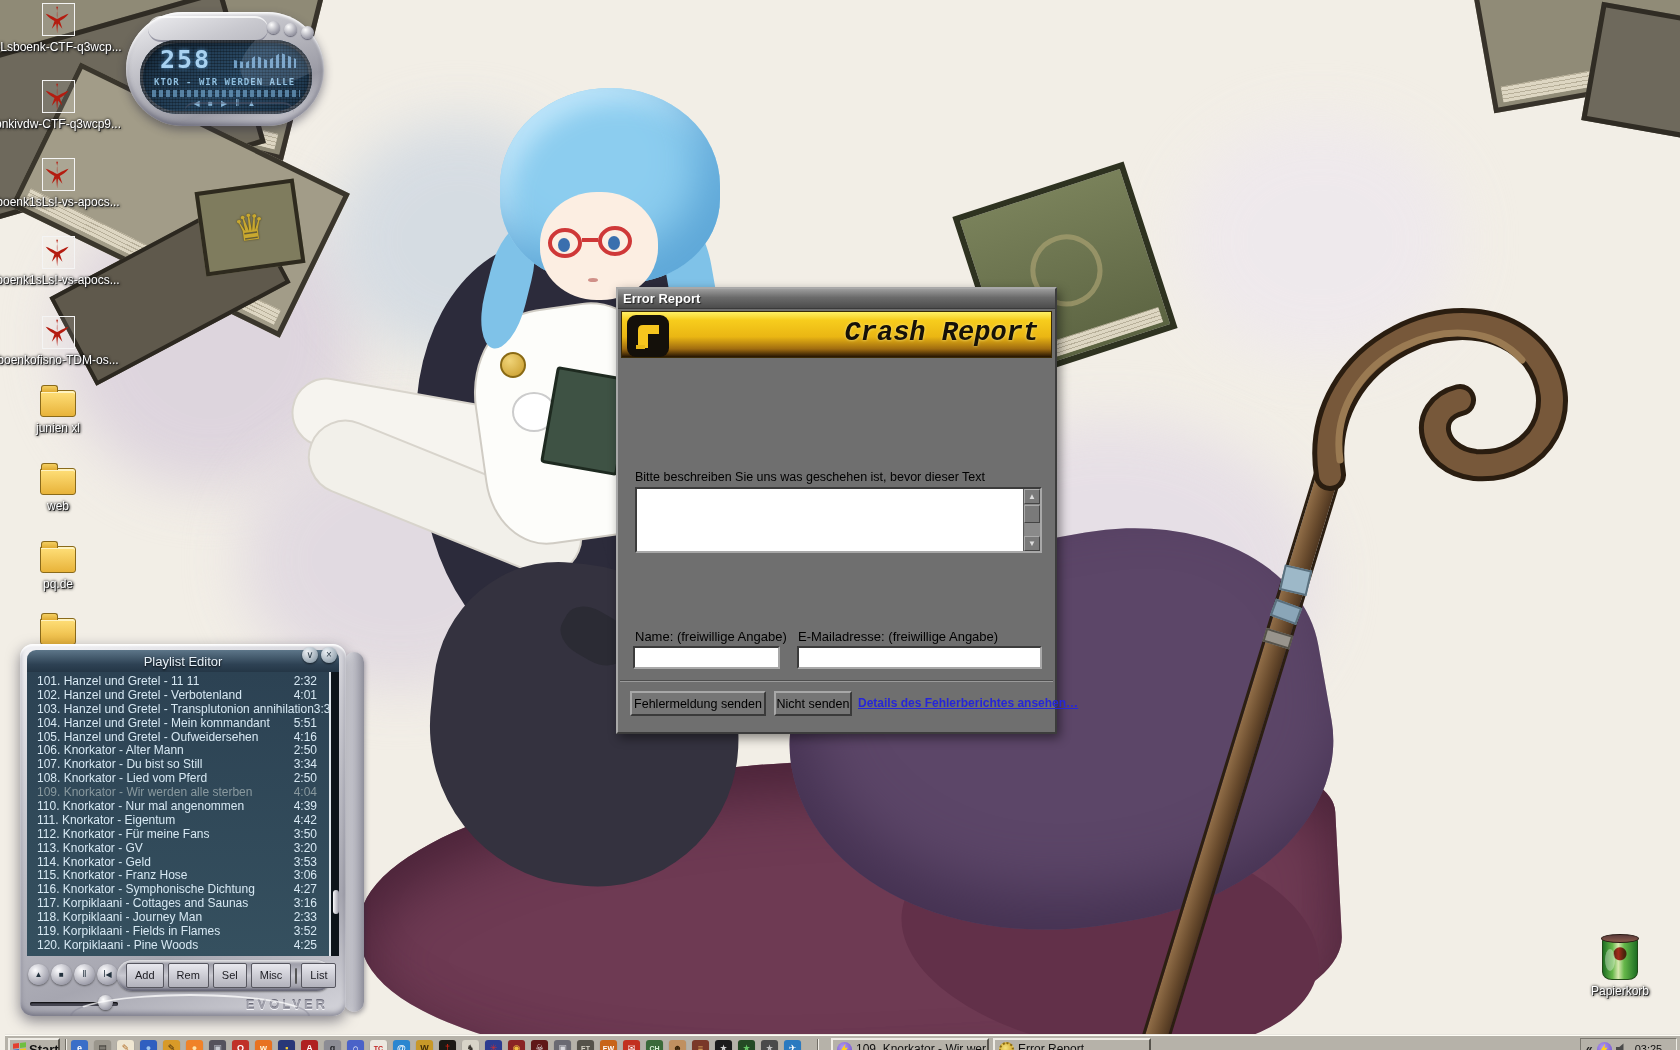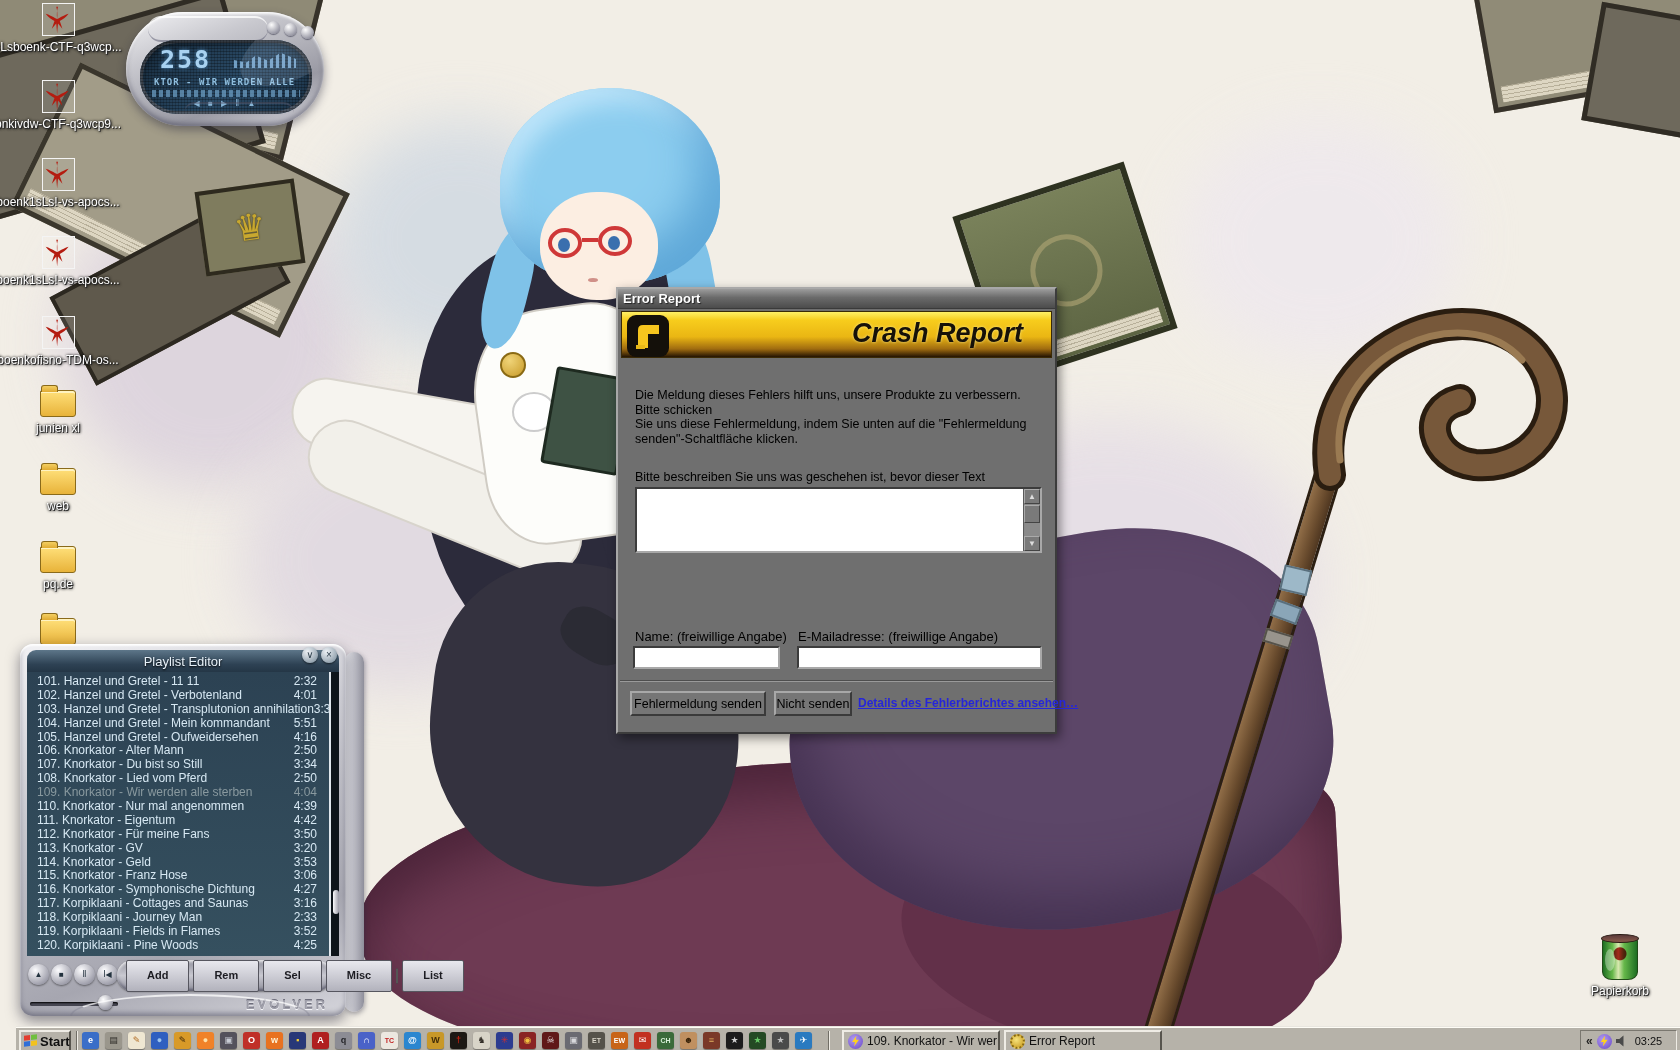--- a/index.html
+++ b/index.html
@@ -45,44 +45,44 @@
   .pl-circ { position:absolute; top:3px; width:16px; height:16px; border-radius:50%; background:radial-gradient(circle at 35% 30%,#eef2f6,#93a2ae 75%); color:#32424f; font-size:10px; line-height:15px; text-align:center; box-shadow:0 1px 2px #0008; }
   .pl-list { position:absolute; left:7px; right:7px; top:28px; height:284px; background:linear-gradient(#2c4253,#35505f); overflow:hidden; padding:3px 0 0 0; }
   .pl-row { display:flex; justify-content:space-between; height:13.9px; line-height:13.5px; font-size:12px; color:#d7e8f3; padding:0 22px 0 10px; white-space:nowrap; }
   .pl-row.dim { color:#89999f; }
   .pl-scroll { position:absolute; right:7px; top:28px; width:10px; height:284px; background:#0d141a; border-left:2px solid #dfe6ec; }
   .pl-thumb { position:absolute; left:2px; width:6px; height:24px; top:218px; border-radius:3px; background:linear-gradient(90deg,#fafafc,#9a9aa6); }
   .tbtn { position:absolute; width:21px; height:21px; border-radius:50%; background:radial-gradient(circle at 35% 30%,#fcfcfe,#a2a2ae 70%,#7a7a88); box-shadow:0 1px 2px #0007; color:#23323e; font-size:8px; display:flex; align-items:center; justify-content:center; }
   .pl-slider-track { position:absolute; left:10px; top:358px; width:88px; height:4px; border-radius:2px; background:#4a4a56; box-shadow:inset 0 1px 2px #000; }
   .pl-knob { position:absolute; left:78px; top:351px; width:15px; height:15px; border-radius:50%; background:radial-gradient(circle at 35% 30%,#fff,#9a9aa6 75%); box-shadow:0 1px 2px #0008; }
   .pl-pill { position:absolute; left:97px; top:316px; width:215px; height:31px; border-radius:16px; background:linear-gradient(#8f8f9b,#c9c9d1 50%,#8f8f9b); box-shadow:inset 0 2px 3px rgba(255,255,255,.8), inset 0 -2px 3px rgba(60,60,80,.6), 0 1px 2px #0006; display:flex; align-items:center; padding-left:9px; }
-  .pl-btn { height:32px; margin-right:4px; padding:0 20px; font-size:11px; font-weight:bold; color:#1c1c22; background:linear-gradient(#e8e8ee,#b2b2bc); border:1px solid #56565f; border-radius:2px; line-height:15px; }
+  .pl-btn { height:25px; margin-right:4px; padding:0 8px; font-size:11px; font-weight:normal; color:#1c1c22; background:linear-gradient(#e8e8ee,#b2b2bc); border:1px solid #56565f; border-radius:2px; line-height:15px; }
   .pl-lcd2 { width:60px; height:16px; background:#0a0d10; border:1px solid #555; margin-right:4px; border-radius:2px; }
   .pl-brand { position:absolute; right:18px; top:353px; font-size:13px; font-weight:bold; letter-spacing:3px; color:#9d9da8; text-shadow:0 1px 0 #f4f4f8, 0 -1px 0 #6e6e7c; }
   .pl-hump { position:absolute; left:50px; bottom:0px; width:240px; height:22px; border-radius:50% 50% 0 0/100% 100% 0 0; border-top:2px solid rgba(255,255,255,.75); border-left:2px solid rgba(120,120,140,.35); border-right:2px solid rgba(120,120,140,.35); }
 
   
   .dlg { position:absolute; left:616px; top:287px; width:441px; height:447px; z-index:5; background:#6f6f6f; border:2px solid; border-color:#a8a8a8 #3c3c3c #3c3c3c #a8a8a8; box-shadow:3px 4px 10px rgba(0,0,0,.45); font-size:12.5px; color:#000; }
   .dlg-title { position:absolute; left:0; right:0; top:0; height:20px; background:linear-gradient(#9c9c9c,#6a6a6a 45%,#4c4c4c); color:#fff; font-weight:bold; font-size:13px; line-height:20px; padding-left:5px; text-shadow:1px 1px 1px #222; border-bottom:1px solid #3a3a3a; }
   .dlg-banner { position:absolute; left:3px; right:3px; top:22px; height:47px; background:linear-gradient(#fff066 0%,#f7cd1d 18%,#eab613 55%,#a06c10 82%,#231302 100%); border:1px solid #3a2a06; display:flex; align-items:center; }
   .dlg-logo { position:absolute; left:4px; top:2px; }
-  .dlg-script { position:absolute; right:28px; top:6px; font-family:Liberation Sans, sans-serif; font-style:italic; font-weight:bold; font-size:27px; color:#161108; text-shadow:0 0 3px rgba(255,244,160,.8); }
+  .dlg-script { position:absolute; right:12px; top:6px; font-family:Liberation Mono, monospace; font-style:italic; font-weight:bold; font-size:27px; color:#161108; text-shadow:0 0 3px rgba(255,244,160,.8); }
   .dlg p { position:absolute; left:17px; right:14px; line-height:14.5px; white-space:pre-line; }
   .dlg-textarea { position:absolute; left:17px; top:198px; width:407px; height:66px; background:#fff; border:2px solid; border-color:#3c3c3c #a8a8a8 #a8a8a8 #3c3c3c; }
   .dlg-sb { position:absolute; right:0; top:0; bottom:0; width:17px; background:#8a8a8a; border-left:1px solid #5a5a5a; }
   .sb-btn { position:absolute; left:0; width:16px; height:15px; background:#7a7a7a; border:1px solid; border-color:#aaa #444 #444 #aaa; color:#ddd; font-size:8px; text-align:center; line-height:13px; }
   .sb-thumb { position:absolute; left:0; top:16px; width:16px; height:18px; background:#7a7a7a; border:1px solid; border-color:#aaa #444 #444 #aaa; }
   .dlg-input { position:absolute; height:23px; background:#fff; border:2px solid; border-color:#3c3c3c #a8a8a8 #a8a8a8 #3c3c3c; font-size:13px; padding:0 4px; color:#000; }
   .dlg-sep { position:absolute; left:2px; right:2px; top:391px; height:2px; border-top:1px solid #4e4e4e; border-bottom:1px solid #9a9a9a; }
   .dlg-btn { position:absolute; top:402px; height:25px; background:#767676; border:2px solid; border-color:#a8a8a8 #3a3a3a #3a3a3a #a8a8a8; font-size:12.5px; color:#000; text-align:center; font-family:inherit; }
   .dlg-link { position:absolute; left:240px; top:407px; font-size:12px; font-weight:bold; color:#2626d8; text-decoration:underline; cursor:pointer; white-space:nowrap; }
   .lbl { position:absolute; font-size:13px; }
 
   
-  .taskbar { position:absolute; left:16px; right:0; bottom:0; height:24px; background:#b6b2a9; border-top:1px solid #e9e6df; box-shadow:inset 0 1px 0 #fffdf6; z-index:10;padding-left:38px; }
+  .taskbar { position:absolute; left:5px; right:0; bottom:0; height:16px; background:#b6b2a9; border-top:1px solid #e9e6df; box-shadow:inset 0 1px 0 #fffdf6; z-index:10;padding-left:38px; }
   .start { position:absolute; left:3px; top:3px; width:52px; height:22px; background:#b6b2a9; border:2px solid; border-color:#efece5 #57544d #57544d #efece5; display:flex; align-items:center; gap:3px; padding-left:3px; font-weight:bold; font-size:13px; color:#111; }
   .flag { width:14px; height:13px; display:grid; grid-template-columns:6px 6px; grid-template-rows:5px 5px; gap:1px; transform:skewY(-6deg); }
   .flag i { display:block; }
   .tsep { position:absolute; top:4px; width:2px; height:20px; border-left:1px solid #716e66; border-right:1px solid #efece5; }
   .ql-row { position:absolute; left:66px; top:5px; display:flex; gap:6px; }
   .ql { width:17px; height:17px; border-radius:3px; display:flex; align-items:center; justify-content:center; font-size:9px; font-weight:bold; box-shadow:0 1px 1px rgba(0,0,0,.35); line-height:1; }
   .taskbtn { position:absolute; top:3px; height:22px; width:158px; background:#b6b2a9; border:2px solid; border-color:#efece5 #57544d #57544d #efece5; display:flex; align-items:center; gap:4px; padding:0 4px; font-size:12px; color:#111; white-space:nowrap; overflow:hidden; }
   .bolt-badge { width:15px; height:15px; border-radius:50%; background:radial-gradient(circle at 40% 35%,#b09af0,#6a48c8); position:relative; flex:none; }
   .bolt { position:absolute; left:3px; top:2px; width:9px; height:11px; background:#ffd21c; clip-path:polygon(62% 0,12% 58%,44% 58%,34% 100%,88% 38%,52% 38%); }
   .gear-badge { width:15px; height:15px; border-radius:50%; flex:none; background:radial-gradient(circle at 40% 35%,#f6e27a,#c89a20); border:2px dotted #8a6a10; }
@@ -360,23 +360,20 @@
     <span>Error Report</span>
   </div>
   <div class="dlg-banner">
     <svg class="dlg-logo" width="44" height="44" viewBox="0 0 44 44">
       <rect x="1" y="1" width="42" height="42" rx="9" fill="#14100a"></rect>
       <path d="M12 34 V16 q0-5 5-5 h16 v9 h-11 v14 z" fill="#f6c51e"></path>
       <rect x="10" y="31" width="9" height="4" fill="#e8b818"></rect>
     </svg>
     <span class="dlg-script">Crash Report</span>
   </div>
-  <p style="top:99px;">Die Meldung dieses Fehlers hilft uns, unsere Produkte zu verbessern. Bitte schicken
-Sie uns diese Fehlermeldung, indem Sie unten auf die "Fehlermeldung
-senden"-Schaltfläche klicken.</p>
   <p style="top:181px;">Bitte beschreiben Sie uns was geschehen ist, bevor dieser Text angezeigt wurde:</p>
   <div class="dlg-textarea">
     <span></span>
     <div class="dlg-sb">
       <div class="sb-btn" style="top:0;">▲</div>
       <div class="sb-thumb"></div>
       <div class="sb-btn" style="bottom:0;">▼</div>
     </div>
   </div>
   <span class="lbl" style="left:17px;top:340px;">Name: (freiwillige Angabe)</span>

